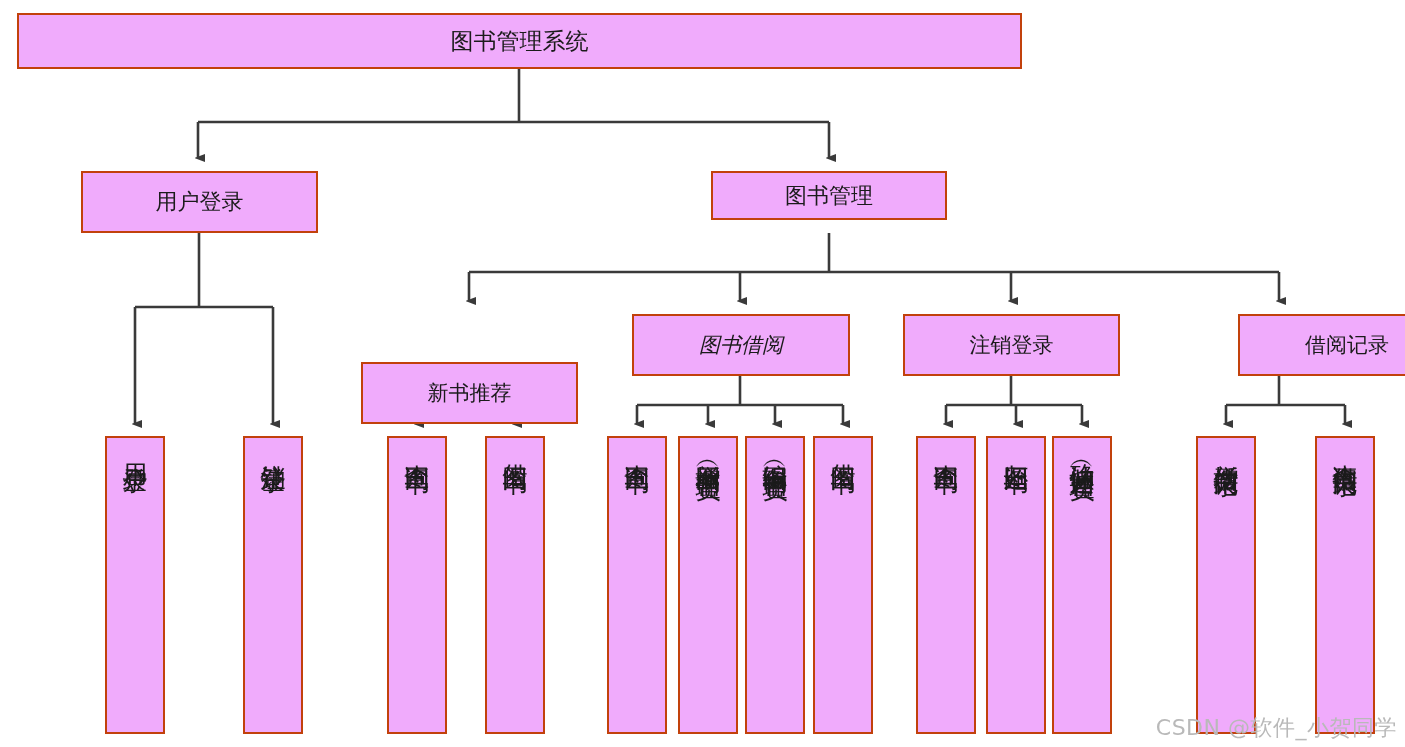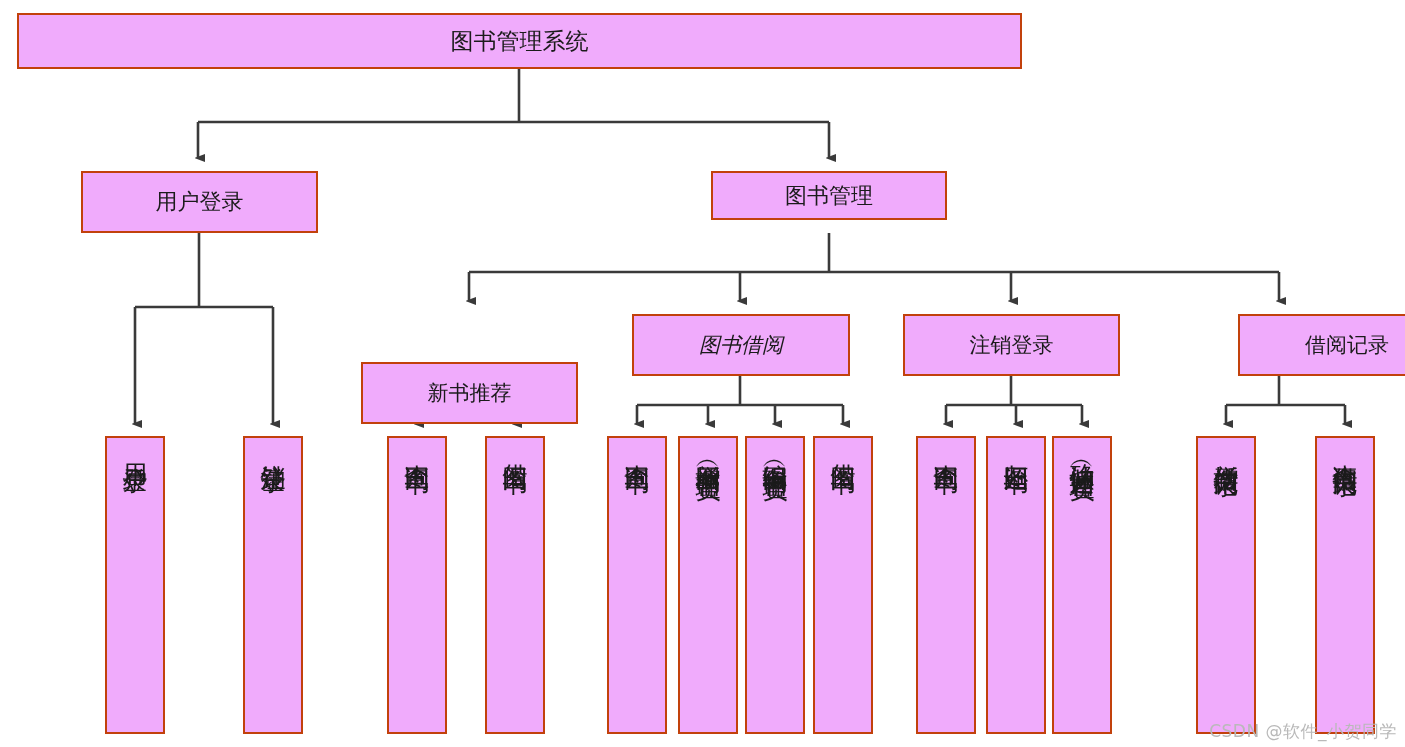--- a/index.html
+++ b/index.html
@@ -54,21 +54,21 @@
     writing-mode: vertical-rl;
     text-orientation: upright;
     font-size: 25px;
     letter-spacing: 2px;
     line-height: 1.0;
   }
   #watermark {
     position: absolute;
     right: 8px;
     bottom: 4px;
-    font-size: 17px;
+    font-size: 22px;
     color: #b9b9b9;
     letter-spacing: 0.5px;
     z-index: 5;
     white-space: nowrap;
   }
 </style>
 </head>
 <body>
 
 <div id="diagram-root">

